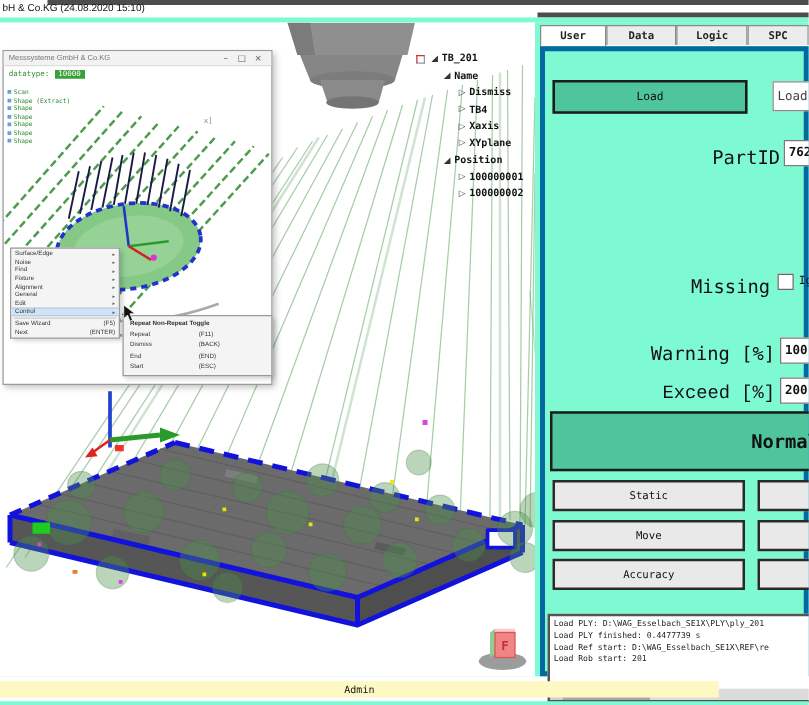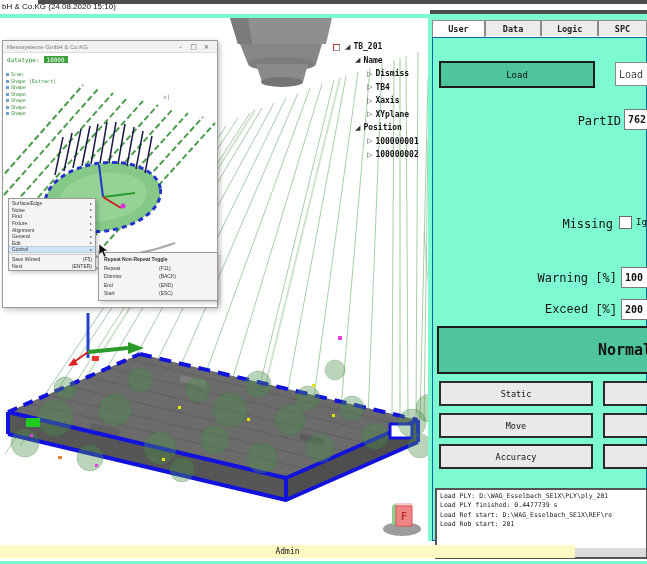--- a/index.html
+++ b/index.html
@@ -56,27 +56,27 @@
   .cursor-icon { left:98px; top:226px; }
 
   
   .view-cube { left:380px; top:478px; width:44px; height:42px; }
 
   
   .panel { left:432px; top:2px; width:215px; height:521px;padding-left:46px; }
   .tabs { position:absolute; left:0; top:0; height:17px; width:215px; background:#ffffff; display:flex; }
   .tab { height:16px; border:1px solid #8a8a8a; border-bottom:none; background:#ececec; font-size:8.5px; font-weight:bold; color:#222; display:flex; align-items:center; justify-content:center; }
   .tab.active { background:#ffffff; height:17px; }
-  .panel-body { position:absolute; left:0; top:17px; width:215px; height:504px; background:#7dfad2; border:1px solid #0369a1; }
+  .panel-body { position:absolute; left:0; top:17px; width:215px; height:504px; background:#7dfad2; border:4px solid #0369a1; }
 
   .btn-green { background:#4ec59c; border:2px solid #1c1c1c; color:#111; display:flex; align-items:center; justify-content:center; font-size:9px; }
   .btn-gray { background:#e9e9e9; border:2px solid #2a2a2a; color:#111; display:flex; align-items:center; justify-content:center; font-size:8.5px; }
   .load-btn { left:6px; top:23px; width:156px; height:27px; }
   .load-box { left:182px; top:24px; width:60px; height:24px; background:#fff; border:1px solid #8a8a8a; font-size:10px; color:#444; display:flex; align-items:center; padding-left:3px; overflow:hidden; white-space:nowrap; }
-  .fld-label { font-size:12px; color:#111; text-align:right; white-space:nowrap; }
+  .fld-label { font-size:15px; color:#111; text-align:right; white-space:nowrap; }
   .fld-input { background:#fff; border:1px solid #7a7a7a; font-size:10px; font-weight:bold; color:#111; display:flex; align-items:center; padding-left:3px; overflow:hidden; }
   .partid-label { left:90px; top:76px; width:98px; }
   .partid-input { left:191px; top:71px; width:60px; height:21px; }
   .missing-label { left:80px; top:179px; width:100px; }
   .checkbox { left:186px; top:178px; width:13px; height:13px; background:#fff; border:1px solid #6a6a6a; }
   .missing-suffix { left:203px; top:179px; font-size:9px; color:#111; white-space:nowrap; }
   .warning-label { left:60px; top:233px; width:124px; }
   .warning-input { left:188px; top:229px; width:60px; height:21px; }
   .exceed-label { left:60px; top:265px; width:124px;font-family:Liberation Mono, monospace; }
   .exceed-input { left:188px; top:261px; width:60px; height:21px; }

